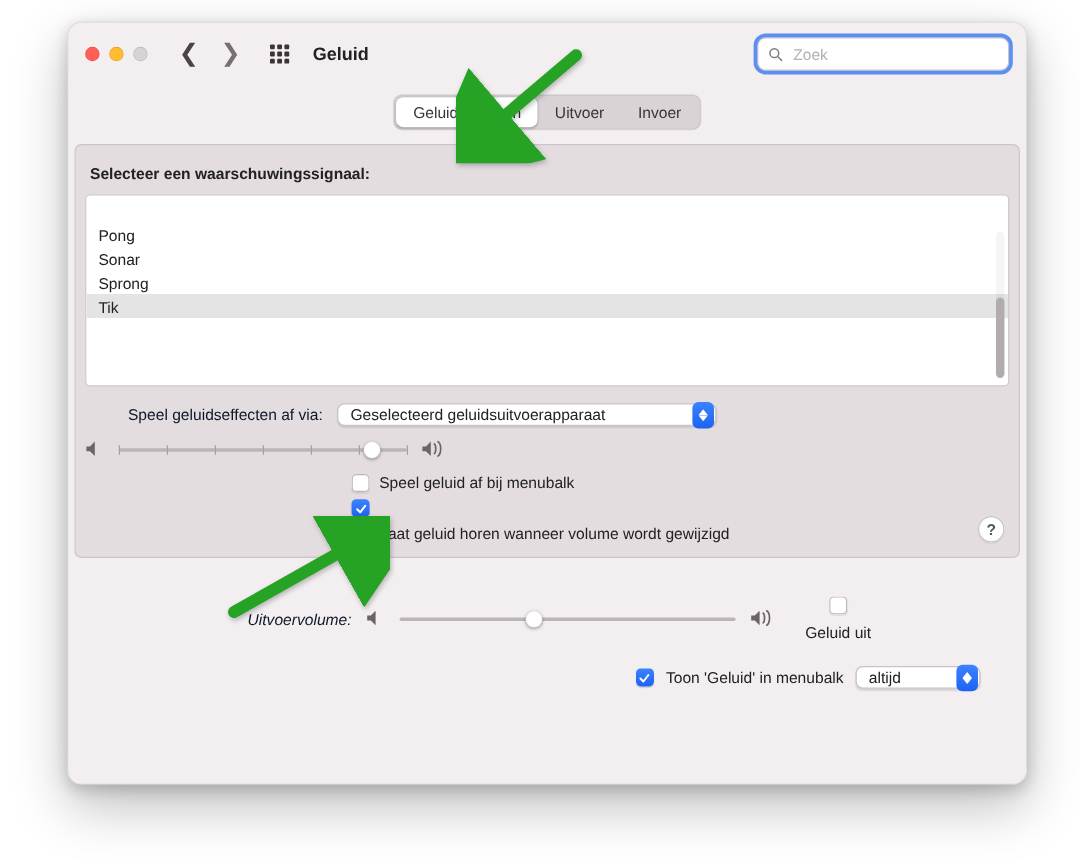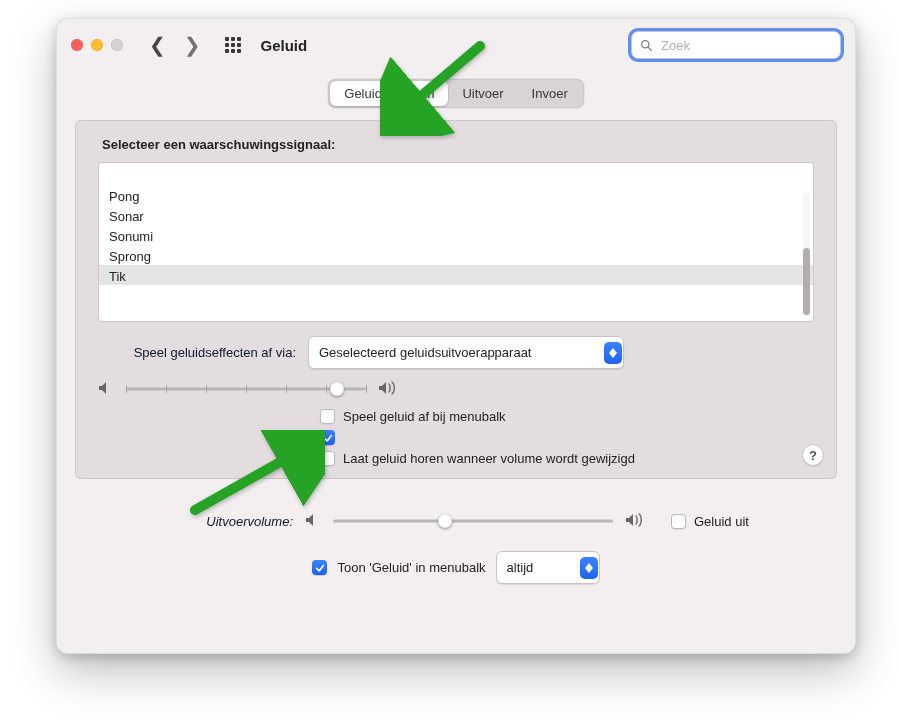--- a/index.html
+++ b/index.html
@@ -86,25 +86,25 @@
   .seg {
     padding:5px 14px; font-size:13px; color:#3a3436; border-radius:6px; cursor:default;
   }
   .seg.active {
     background:#fff; font-weight:500;
     box-shadow: 0 1px 2px rgba(0,0,0,0.18), 0 0 0 0.5px rgba(0,0,0,0.1);
   }
 
   
   .panel {
-    margin: 0 18px 16px;
+    margin: 0 5px 16px;
     background: var(--bg-inner);
     border:1px solid rgba(0,0,0,0.10);
     border-radius:6px;
-    padding: 14px 22px 6px;
+    padding: 14px 8px 6px;
     position:relative;
   }
   .panel-title { font-weight:700; margin: 2px 2px 10px 4px; font-size:13px; }
 
   
   .table-shell {
     position:relative;
     border:1px solid #cfc9cc;
     border-radius:4px;
     background:#fff;
@@ -138,21 +138,21 @@
   .frow {
     display:flex; align-items:center;
     margin: 10px 0;
   }
   .flabel {
     width: 210px; text-align:right; padding-right:12px; color:#0f172a;
   }
   .select {
     display:flex; align-items:center; justify-content:space-between;
     background:#fff; border:1px solid #c9c3c6; border-radius:6px;
-    height:33px; font-size:13px; padding-left:10px;
+    height:19px; font-size:13px; padding-left:10px;
     box-shadow: 0 1px 1px rgba(0,0,0,0.1);
   }
   .select .stepper {
     width:18px; height:22px; border-radius:5px; margin:1px;
     background: linear-gradient(#3b83ff,#1c63f2);
     display:flex; flex-direction:column; align-items:center; justify-content:center;
     color:#fff;
   }
   .select .stepper svg { width:8px; height:5px; display:block; }
   .select-wide { width:316px; }
@@ -199,23 +199,23 @@
     font-size:13px; color:#555; font-weight:600;
   }
 
   
   .bottom {
     margin: 0 18px; padding: 2px 20px 0;
   }
   .bottom .frow { margin:14px 0; }
   .bottom .flabel { width:210px;font-style:italic; }
   .slider-wide { width:280px; }
-  .mute { display:flex; align-items:center; gap:8px; margin-left:14px; }
-
-  .menubar-row { display:flex; align-items:center; justify-content:center; gap:10px; margin-top:20px; }
+  .mute { display:flex; align-items:center; gap:8px; margin-left:14px;flex-direction:column; }
+
+  .menubar-row { display:flex; align-items:center; justify-content:flex-end; gap:10px; margin-top:20px; }
 
   
   .arrow { position:absolute; pointer-events:none; }
   .arrow svg { display:block; filter: drop-shadow(1px 2px 2px rgba(0,0,0,0.25)); }
 </style>
 </head>
 <body>
 
 <div class="window">
 
@@ -259,21 +259,20 @@
     </div>
   </div>
 
   <div class="panel">
     <div class="panel-title">Selecteer een waarschuwingssignaal:</div>
 
     <div class="table-shell">
       <div class="tbody">
         <div class="trow">Pong</div>
         <div class="trow">Sonar</div>
-        <div class="trow">Sonumi</div>
         <div class="trow">Sprong</div>
         <div class="trow selected">Tik</div>
       </div>
       <div class="table-scrollbar">
         <div class="thumb"></div>
       </div>
     </div>
 
     <div class="form">
       <div class="frow">

